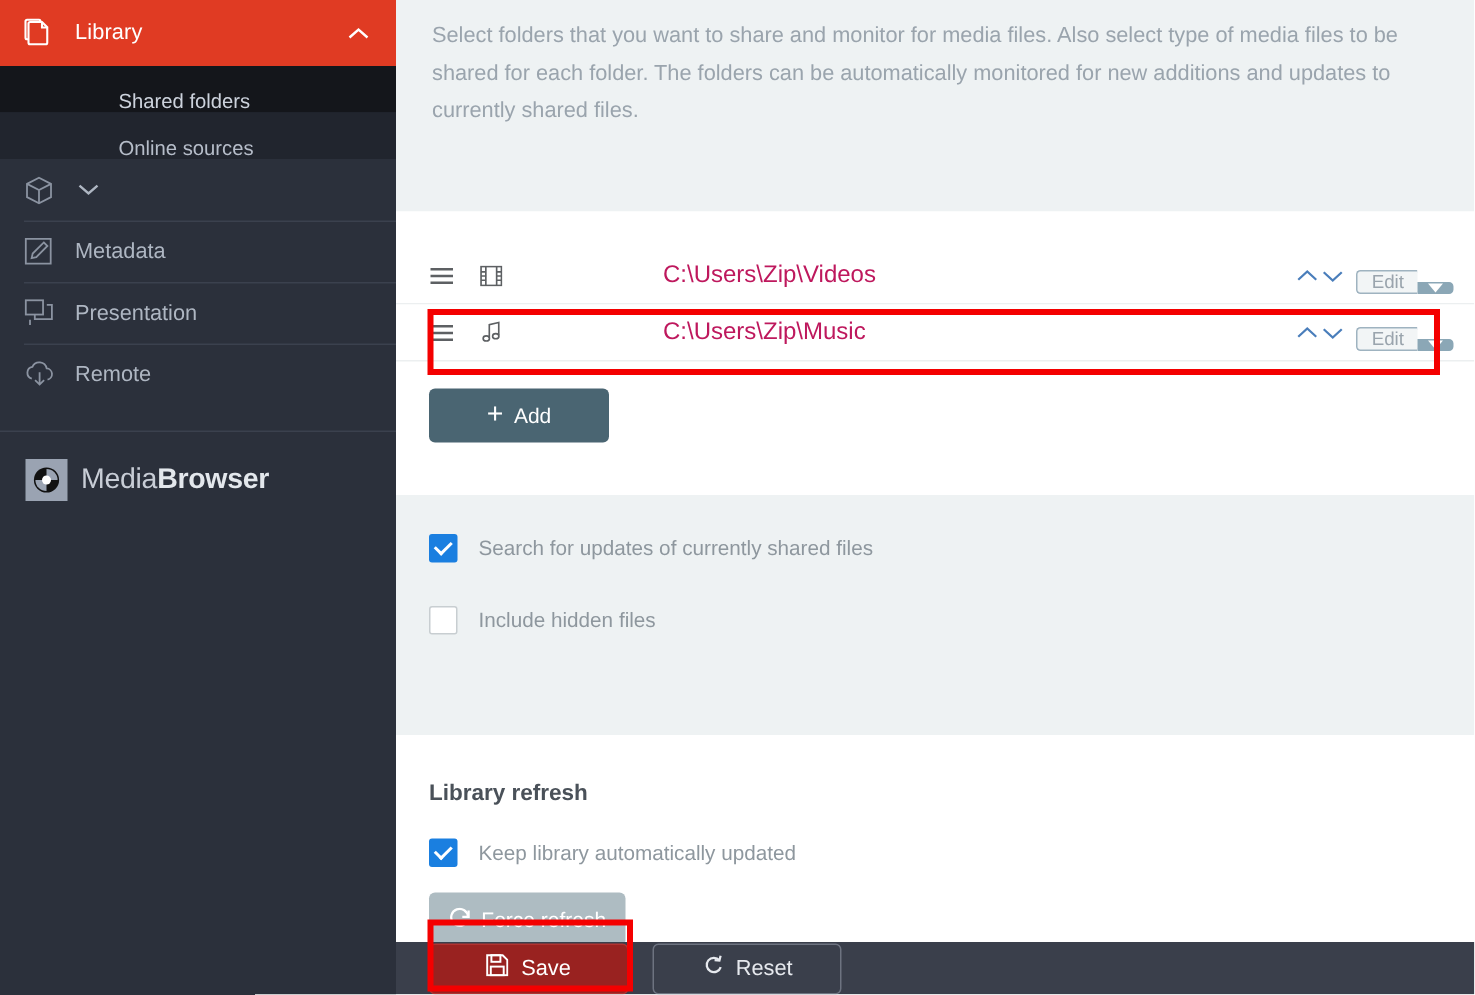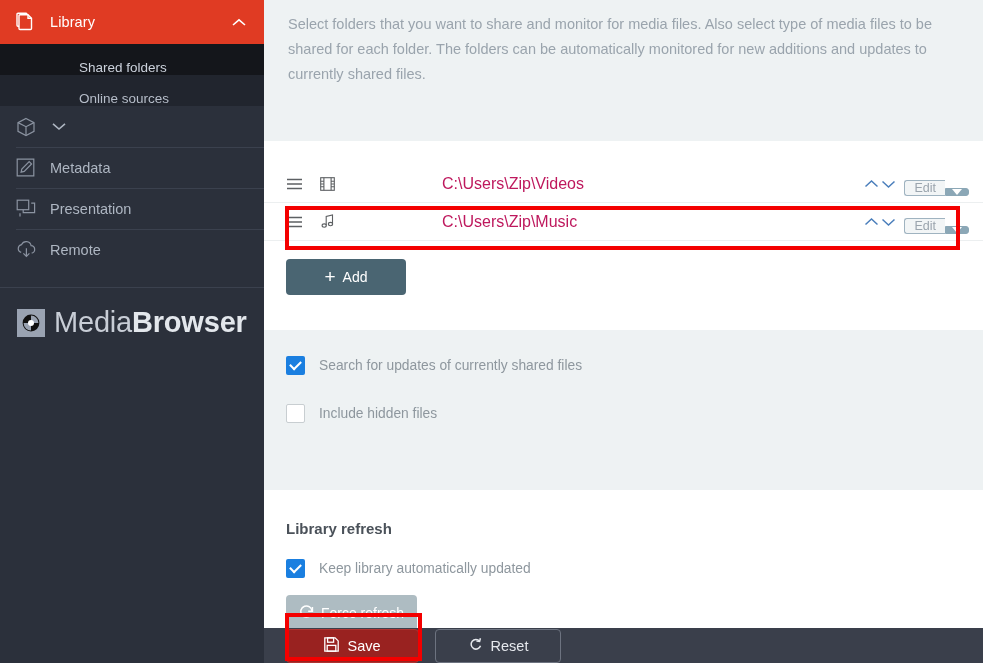--- a/index.html
+++ b/index.html
@@ -63,21 +63,21 @@
     border-top: 1px solid #3b414e;
     padding: 18px 0 0 17px;
     display: flex; align-items: center; gap: 9px;
   }
   .brand-mark {
     width: 28px; height: 28px;
     background: #9aa3b2;
     display: flex; align-items: center; justify-content: center;
     flex: 0 0 28px;
   }
-  .brand-text { font-size: 29px; color: #c8cdd6; letter-spacing: -.2px; white-space: nowrap; }
+  .brand-text { font-size: 19px; color: #c8cdd6; letter-spacing: -.2px; white-space: nowrap; }
   .brand-text b { color: #e3e7ec; font-weight: 700; }
 
   
   #main {
     flex: 1 1 auto;
     height: 663px;
     position: relative;
     background: #ffffff;
     overflow: hidden;
   }

